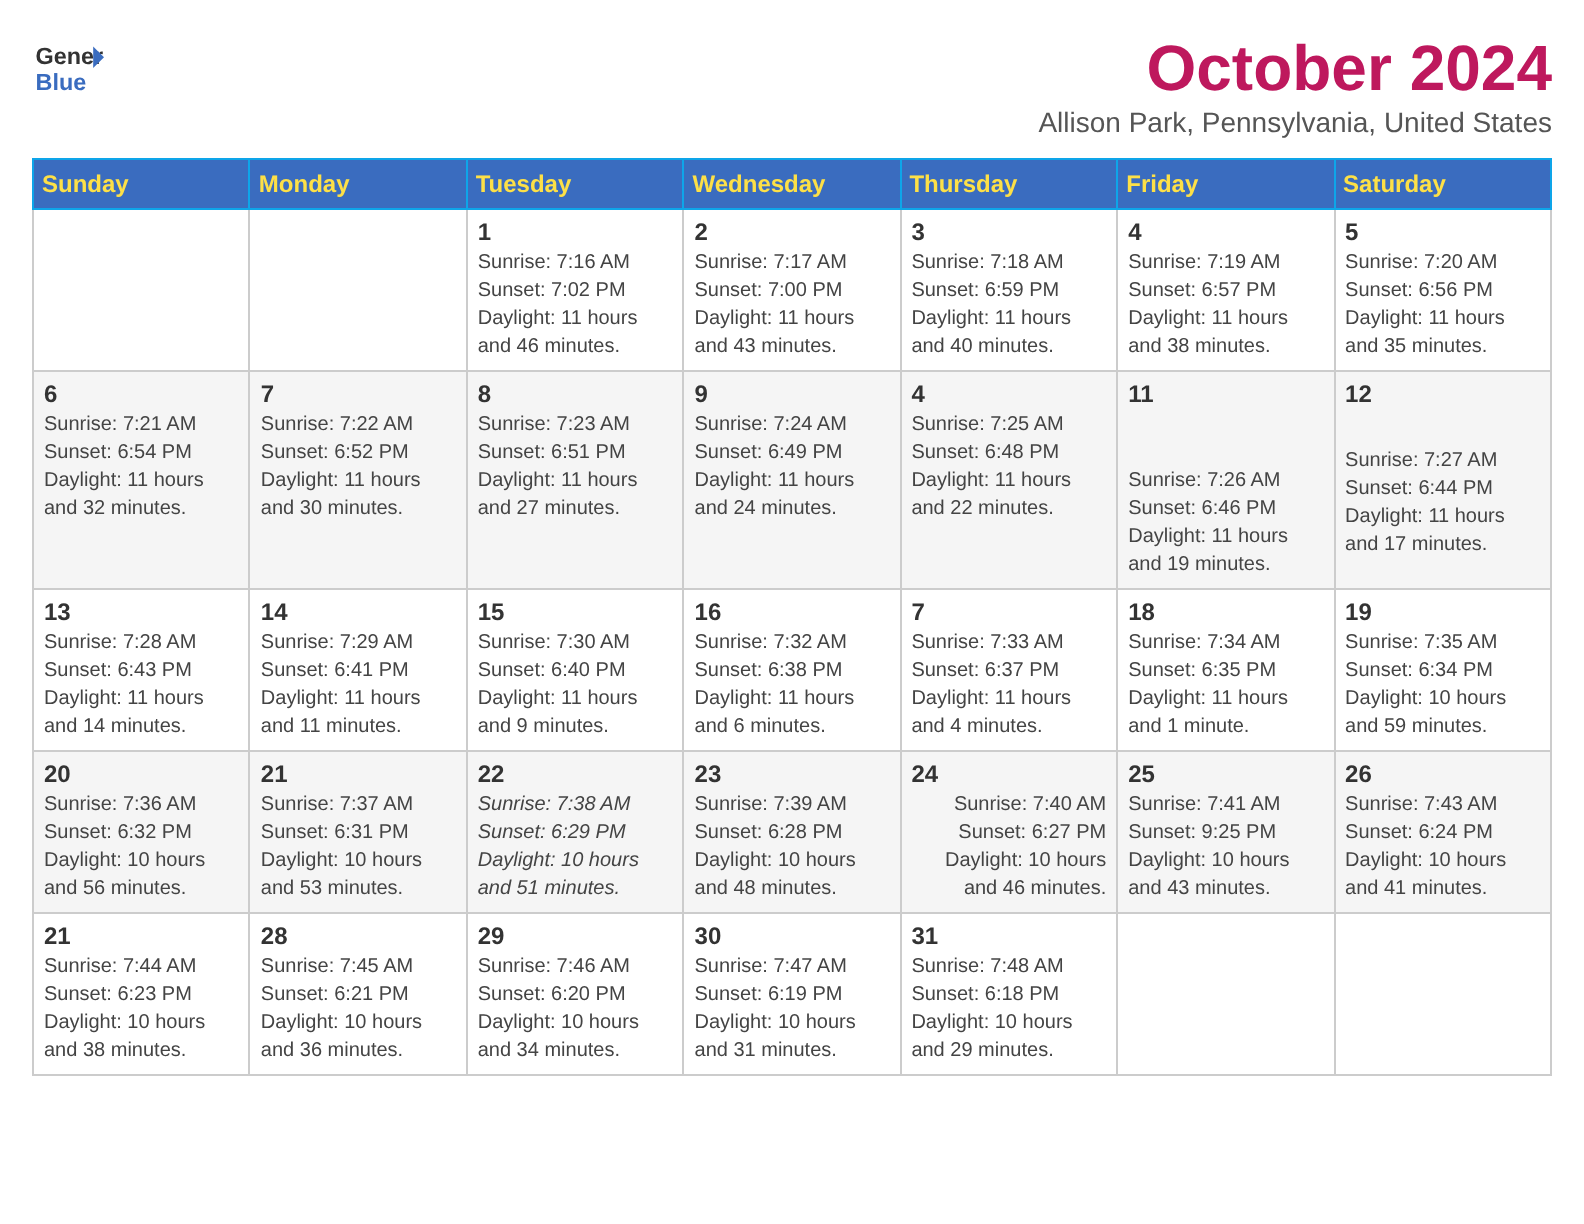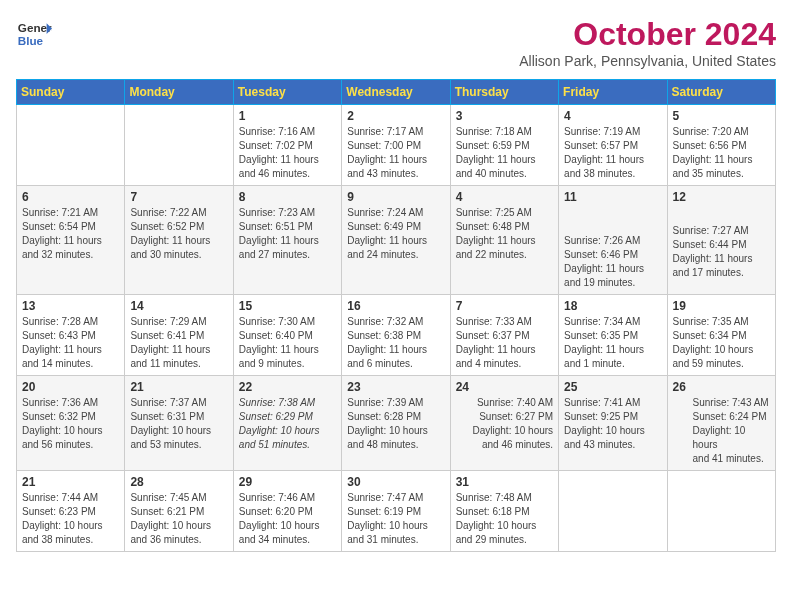--- a/index.html
+++ b/index.html
@@ -288,21 +288,21 @@
         </td>
         <td>
           <span class="day-number">25</span>
           <div class="day-detail" style="white-space: pre-line;">Sunrise: 7:41 AM
 Sunset: 9:25 PM
 Daylight: 10 hours
 and 43 minutes.</div>
         </td>
         <td>
           <span class="day-number">26</span>
-          <div class="day-detail" style="white-space: pre-line; margin-left: 20px;">Sunrise: 7:43 AM
+          <div class="day-detail" style="white-space: pre-line;">Sunrise: 7:43 AM
 Sunset: 6:24 PM
 Daylight: 10 hours
 and 41 minutes.</div>
         </td>
       </tr>
       <tr>
         <td>
           <span class="day-number">21</span>
           <div class="day-detail" style="white-space: pre-line;">Sunrise: 7:44 AM
 Sunset: 6:23 PM

